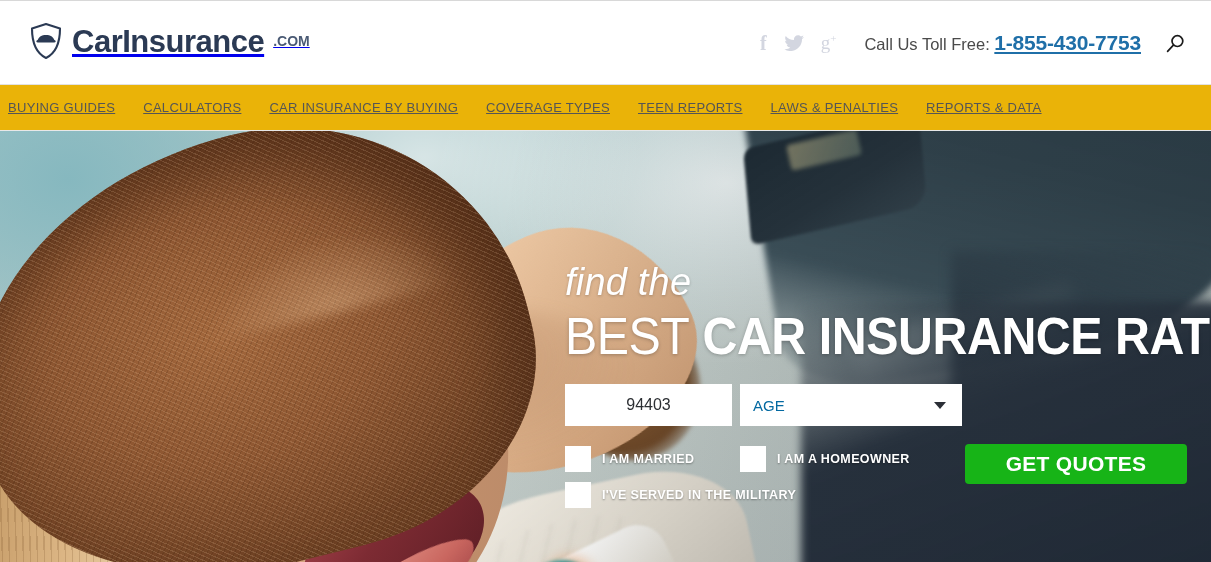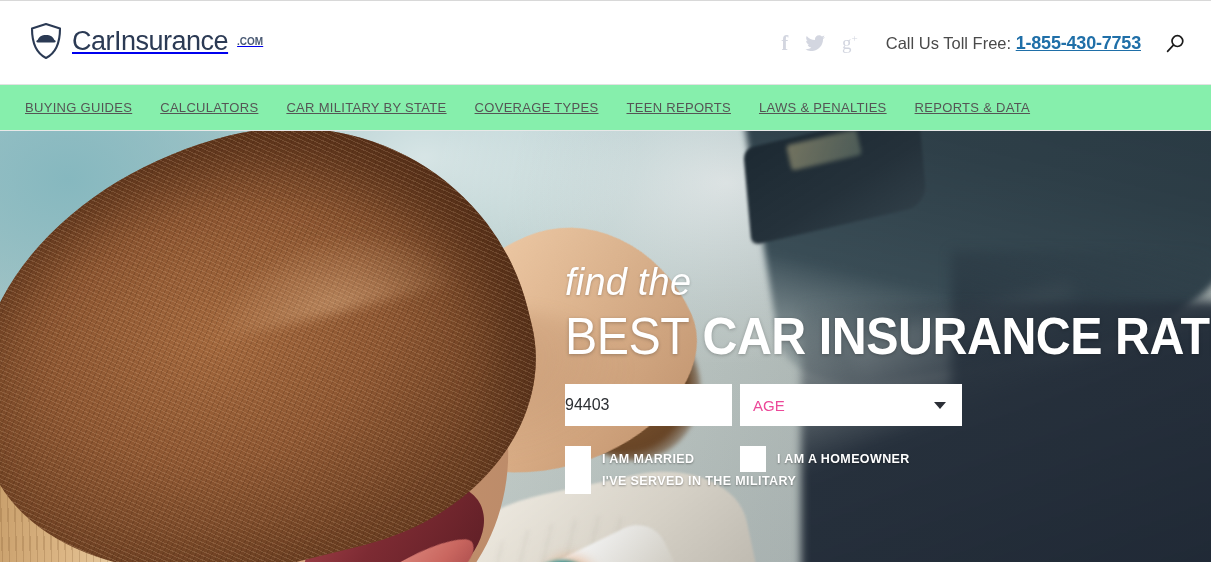--- a/index.html
+++ b/index.html
@@ -31,29 +31,29 @@
   .logo-wrap {
     position: absolute;
     left: 29px;
     top: 21px;
     display: flex;
     align-items: center;
     gap: 9px;
   }
   .shield-icon { display: block; width: 34px; height: 38px; }
   .logo-text {
-    font-size: 27px;
-    font-weight: normal;
+    font-size: 31px;
+    font-weight: bold;
     color: #2b3a54;
     letter-spacing: -0.5px;
     white-space: nowrap;
     line-height: 1;
   }
   .logo-dotcom {
-    font-size: 10px;
+    font-size: 14px;
     font-weight: bold;
     color: #4a5a74;
     letter-spacing: 0px;
   }
 
   .header-right {
     position: absolute;
     right: 22px;
     top: 0;
     height: 84px;
@@ -79,35 +79,35 @@
 
   .callus {
     font-size: 16.5px;
     color: #4a4a4a;
     white-space: nowrap;
     margin-right: 20px;
   }
   .callus .phone {
     color: #1f6fa8;
     font-weight: bold;
-    font-size: 18px;
+    font-size: 21px;
     letter-spacing: -0.2px;
   }
   .search-btn {
     width: 28px; height: 28px;
     display: flex; align-items: center; justify-content: center;
   }
 
   
   .nav {
     height: 46px;
-    background: #86efac;
+    background: #eab308;
     display: flex;
     align-items: center;
-    padding-left: 25px;
+    padding-left: 8px;
     gap: 0;
     border-bottom: 1px solid #e8e8e8;
   }
   .nav-item {
     font-size: 13px;
     color: #555555;
     letter-spacing: 0.3px;
     white-space: nowrap;
     padding: 0 14px;
     line-height: 1;
@@ -410,31 +410,31 @@
   .field {
     height: 42px;
     background: #ffffff;
     display: flex;
     align-items: center;
     font-size: 15px;
     color: #3d4044;
   }
   .field-zip {
     width: 167px;
-    justify-content: flex-start;
+    justify-content: center;
   }
   .field-zip .val { color: #2c2f33; font-size: 16px; }
   .field-select {
     position: relative;
     padding-left: 13px;
   }
   .field-insured { width: 228px; }
   .field-age { width: 222px; }
   .field-select .ph-text { color: #5e6367; }
-  .field-age .ph-text { color: #ec4899; }
+  .field-age .ph-text { color: #0369a1; }
   .caret {
     position: absolute;
     right: 16px;
     top: 50%;
     margin-top: -3px;
     width: 0; height: 0;
     border-left: 6px solid transparent;
     border-right: 6px solid transparent;
     border-top: 7px solid #2b2f36;
   }
@@ -459,21 +459,21 @@
   .chk .lbl {
     font-size: 12.5px;
     font-weight: bold;
     color: #ffffff;
     letter-spacing: 0.4px;
     white-space: nowrap;
     text-shadow: 0 1px 2px rgba(0,0,0,0.35);
   }
   .chk-married   { left: 0px;   top: 0px; }
   .chk-homeowner { left: 175px; top: 0px; }
-  .chk-military  { left: 0px;   top: 22px; }
+  .chk-military  { left: 0px;   top: 36px; }
 
   .get-quotes {
     position: absolute;
     left: 400px;
     top: -2px;
     width: 222px;
     height: 40px;
     background: #17b417;
     border: none;
     border-radius: 4px;
@@ -525,21 +525,21 @@
           <line x1="8.4" y1="12.2" x2="2.6" y2="18.4" stroke="#1b1b1b" stroke-width="1.7" stroke-linecap="round"></line>
         </svg>
       </div>
 
     </div>
   </div>
 
   <nav class="nav">
     <a class="nav-item" href="#">BUYING GUIDES</a>
     <a class="nav-item" href="#">CALCULATORS</a>
-    <a class="nav-item" href="#">CAR MILITARY BY STATE</a>
+    <a class="nav-item" href="#">CAR INSURANCE BY BUYING</a>
     <a class="nav-item" href="#">COVERAGE TYPES</a>
     <a class="nav-item" href="#">TEEN REPORTS</a>
     <a class="nav-item" href="#">LAWS &amp; PENALTIES</a>
     <a class="nav-item" href="#">REPORTS &amp; DATA</a>
   </nav>
 
   <div class="hero">
 
     <div class="ph sky"></div>
     <div class="ph sky-left"></div>
@@ -618,20 +618,21 @@
         <label class="chk chk-homeowner">
           <span class="box"></span>
           <span class="lbl">I AM A HOMEOWNER</span>
         </label>
 
         <label class="chk chk-military">
           <span class="box"></span>
           <span class="lbl">I'VE SERVED IN THE MILITARY</span>
         </label>
 
+        <button class="get-quotes">GET QUOTES</button>
 
       </div>
 
     </div>
 
   </div>
 
 </div>
 
 </body></html>

